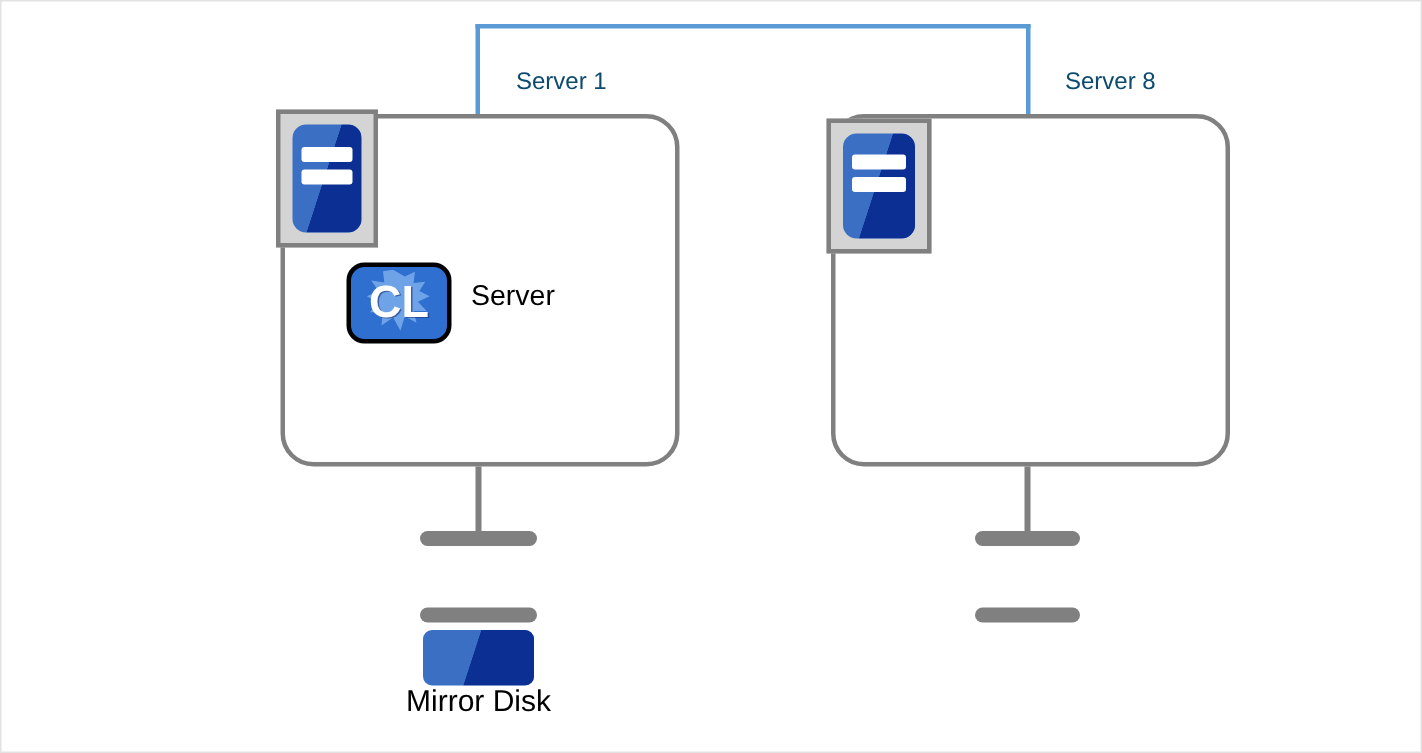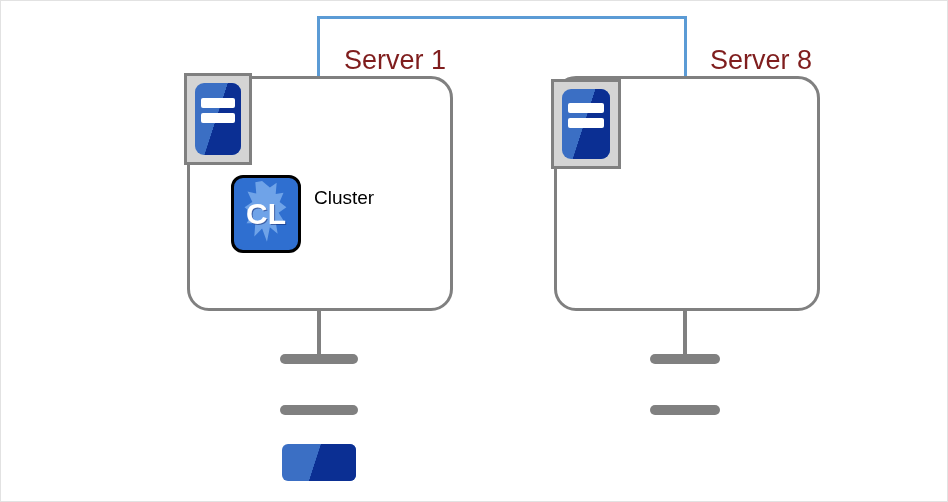--- a/index.html
+++ b/index.html
@@ -31,22 +31,22 @@
 
   
   .server-box {
     border: 3px solid #808080;
     border-radius: 22px;
     background: #ffffff;
     box-sizing: border-box;
   }
 
   .server-label {
-    font-size: 27px;
-    color: #7f1d1d;
+    font-size: 16px;
+    color: #0c4a6e;
     white-space: nowrap;
     line-height: 1;
   }
 
   
   .srv-icon {
     background: #d4d4d4;
     border: 3px solid #808080;
     box-sizing: border-box;
     display: flex;
@@ -159,37 +159,38 @@
   <div class="abs server-box" style="left:186px; top:75px; width:266px; height:235px;"></div>
 
   <div class="abs srv-icon" style="left:183px; top:72px; width:68px; height:92px;">
     <div class="srv-icon-body">
       <div class="srv-icon-dark"></div>
       <div class="srv-bar b1"></div>
       <div class="srv-bar b2"></div>
     </div>
   </div>
 
-  <div class="abs cl-icon" style="left:230px; top:174px; width:70px; height:78px;text-align:right;">
+  <div class="abs cl-icon" style="left:230px; top:174px; width:70px; height:54px;text-align:right;">
     <div class="cl-splash"></div>
     <div class="cl-text">CL</div>
   </div>
 
   <div class="abs cl-caption" style="left:313px; top:185px;">
-    <div>Cluster</div>
+    <div>Server</div>
   </div>
 
   <div class="abs disk-stem" style="left:316px; top:310px; width:4px; height:45px;"></div>
 
   <div class="abs disk-plate" style="left:279px; top:353px; width:78px; height:10px;"></div>
   <div class="abs disk-slab" style="left:281px; top:365px; width:74px; height:37px;">
     <div class="disk-slab-dark"></div>
   </div>
   <div class="abs disk-plate" style="left:279px; top:404px; width:78px; height:10px;"></div>
 
+  <div class="abs disk-label" style="left:248px; top:456px; width:140px;">Mirror Disk</div>
 
   <div class="abs server-label" style="left:709px; top:46px;">Server 8</div>
 
   <div class="abs server-box" style="left:553px; top:75px; width:266px; height:235px;"></div>
 
   <div class="abs srv-icon" style="left:550px; top:78px; width:70px; height:90px;">
     <div class="srv-icon-body">
       <div class="srv-icon-dark"></div>
       <div class="srv-bar b1"></div>
       <div class="srv-bar b2"></div>

